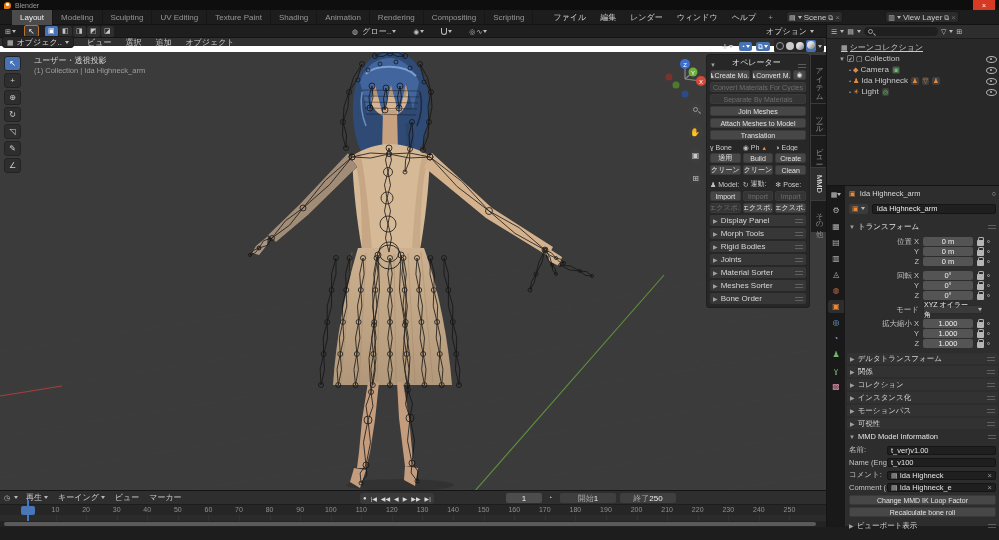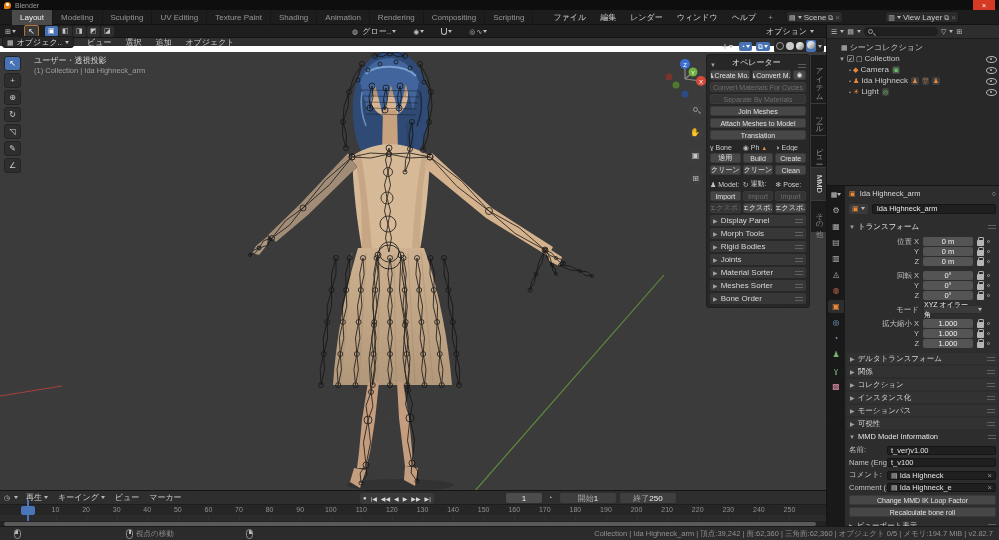--- a/index.html
+++ b/index.html
@@ -689,21 +689,21 @@
         <span class="ic">▤</span>
           <span class="caret"></span>
         <span id="ol-search">
             <span class="lens"></span>
           </span>
         <span class="ic">▽</span>
           <span class="caret"></span>
         <span class="ic">⊞</span>
       </div>
       <div id="ol-rows" style="padding-top:3px">
-          <div class="olrow" style="padding-left: 14px;">
+          <div class="olrow" style="padding-left: 14px; text-decoration: underline;">
             <span class="ic" style="color: rgb(192, 192, 192);">▦</span>
             <span class="lbl">シーンコレクション</span>
           </div>
           <div class="olrow" style="padding-left: 12px;">
             <span class="tri">▼</span>
             <span class="chk">✓</span>
             <span class="ic" style="color: rgb(192, 192, 192);">▢</span>
             <span class="lbl">Collection</span>
             <span style="flex: 1 1 0%;"></span>
             <span class="eye"></span>
@@ -1011,26 +1011,13 @@
         <span style="position: absolute; top: 0px; width: 1px; height: 6px; background: rgb(52, 52, 52); left: 728.282px;"></span>
         <span style="position: absolute; top: 0px; width: 1px; height: 6px; background: rgb(52, 52, 52); left: 758.862px;"></span>
         <span style="position: absolute; top: 0px; width: 1px; height: 6px; background: rgb(52, 52, 52); left: 789.442px;"></span>
       </div>
     <div id="tl-scroll">
         <span id="tl-scrollbar"></span>
       </div>
   <span id="playhead-line" style="left: 28px;"></span>
     </div>
 
-  <div id="statusbar">
-    <span class="hint" style="left:14px">
-        <span class="mouse l"></span>
-      </span>
-    <span class="hint" style="left:126px">
-        <span class="mouse m"></span>
-        <span id="mid-hint-label">視点の移動</span>
-      </span>
-    <span class="hint" style="left:246px">
-        <span class="mouse r"></span>
-      </span>
-    <span id="status-info">Collection | Ida Highneck_arm | 頂点:39,242 | 面:62,360 | 三角面:62,360 | オブジェクト 0/5 | メモリ:194.7 MiB | v2.82.7</span>
-  </div>
 </div>
 
 </body></html>

